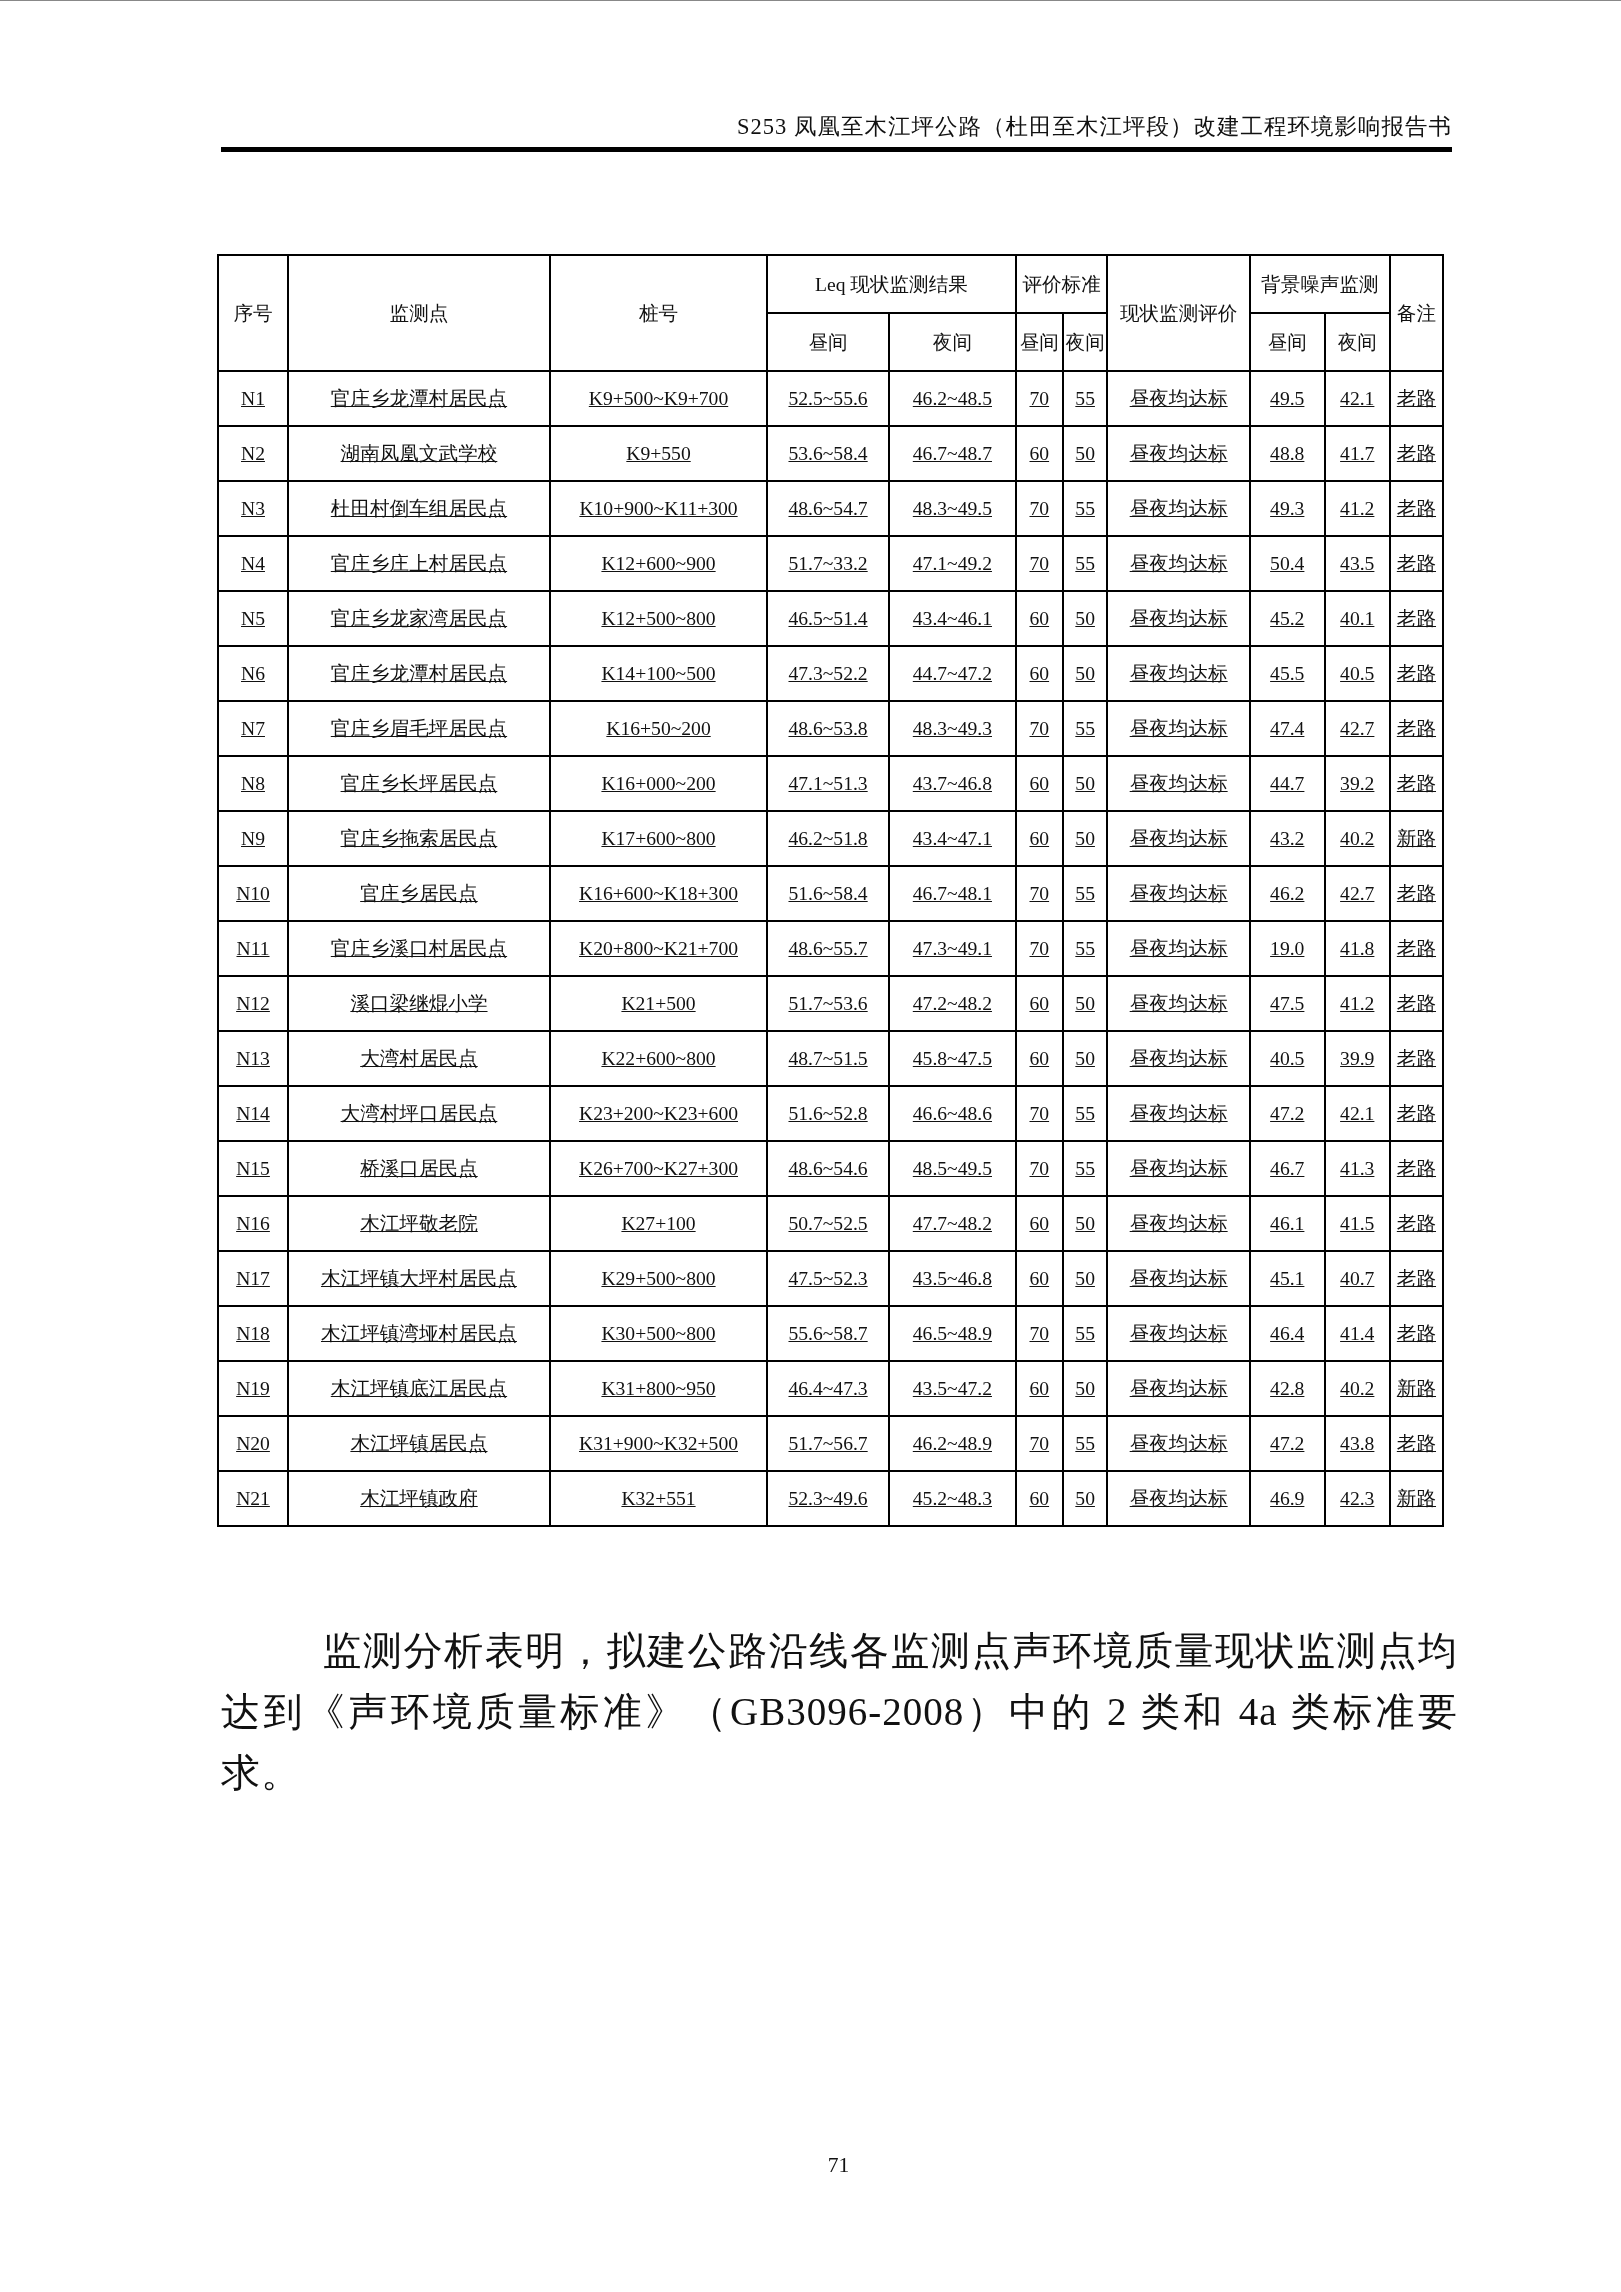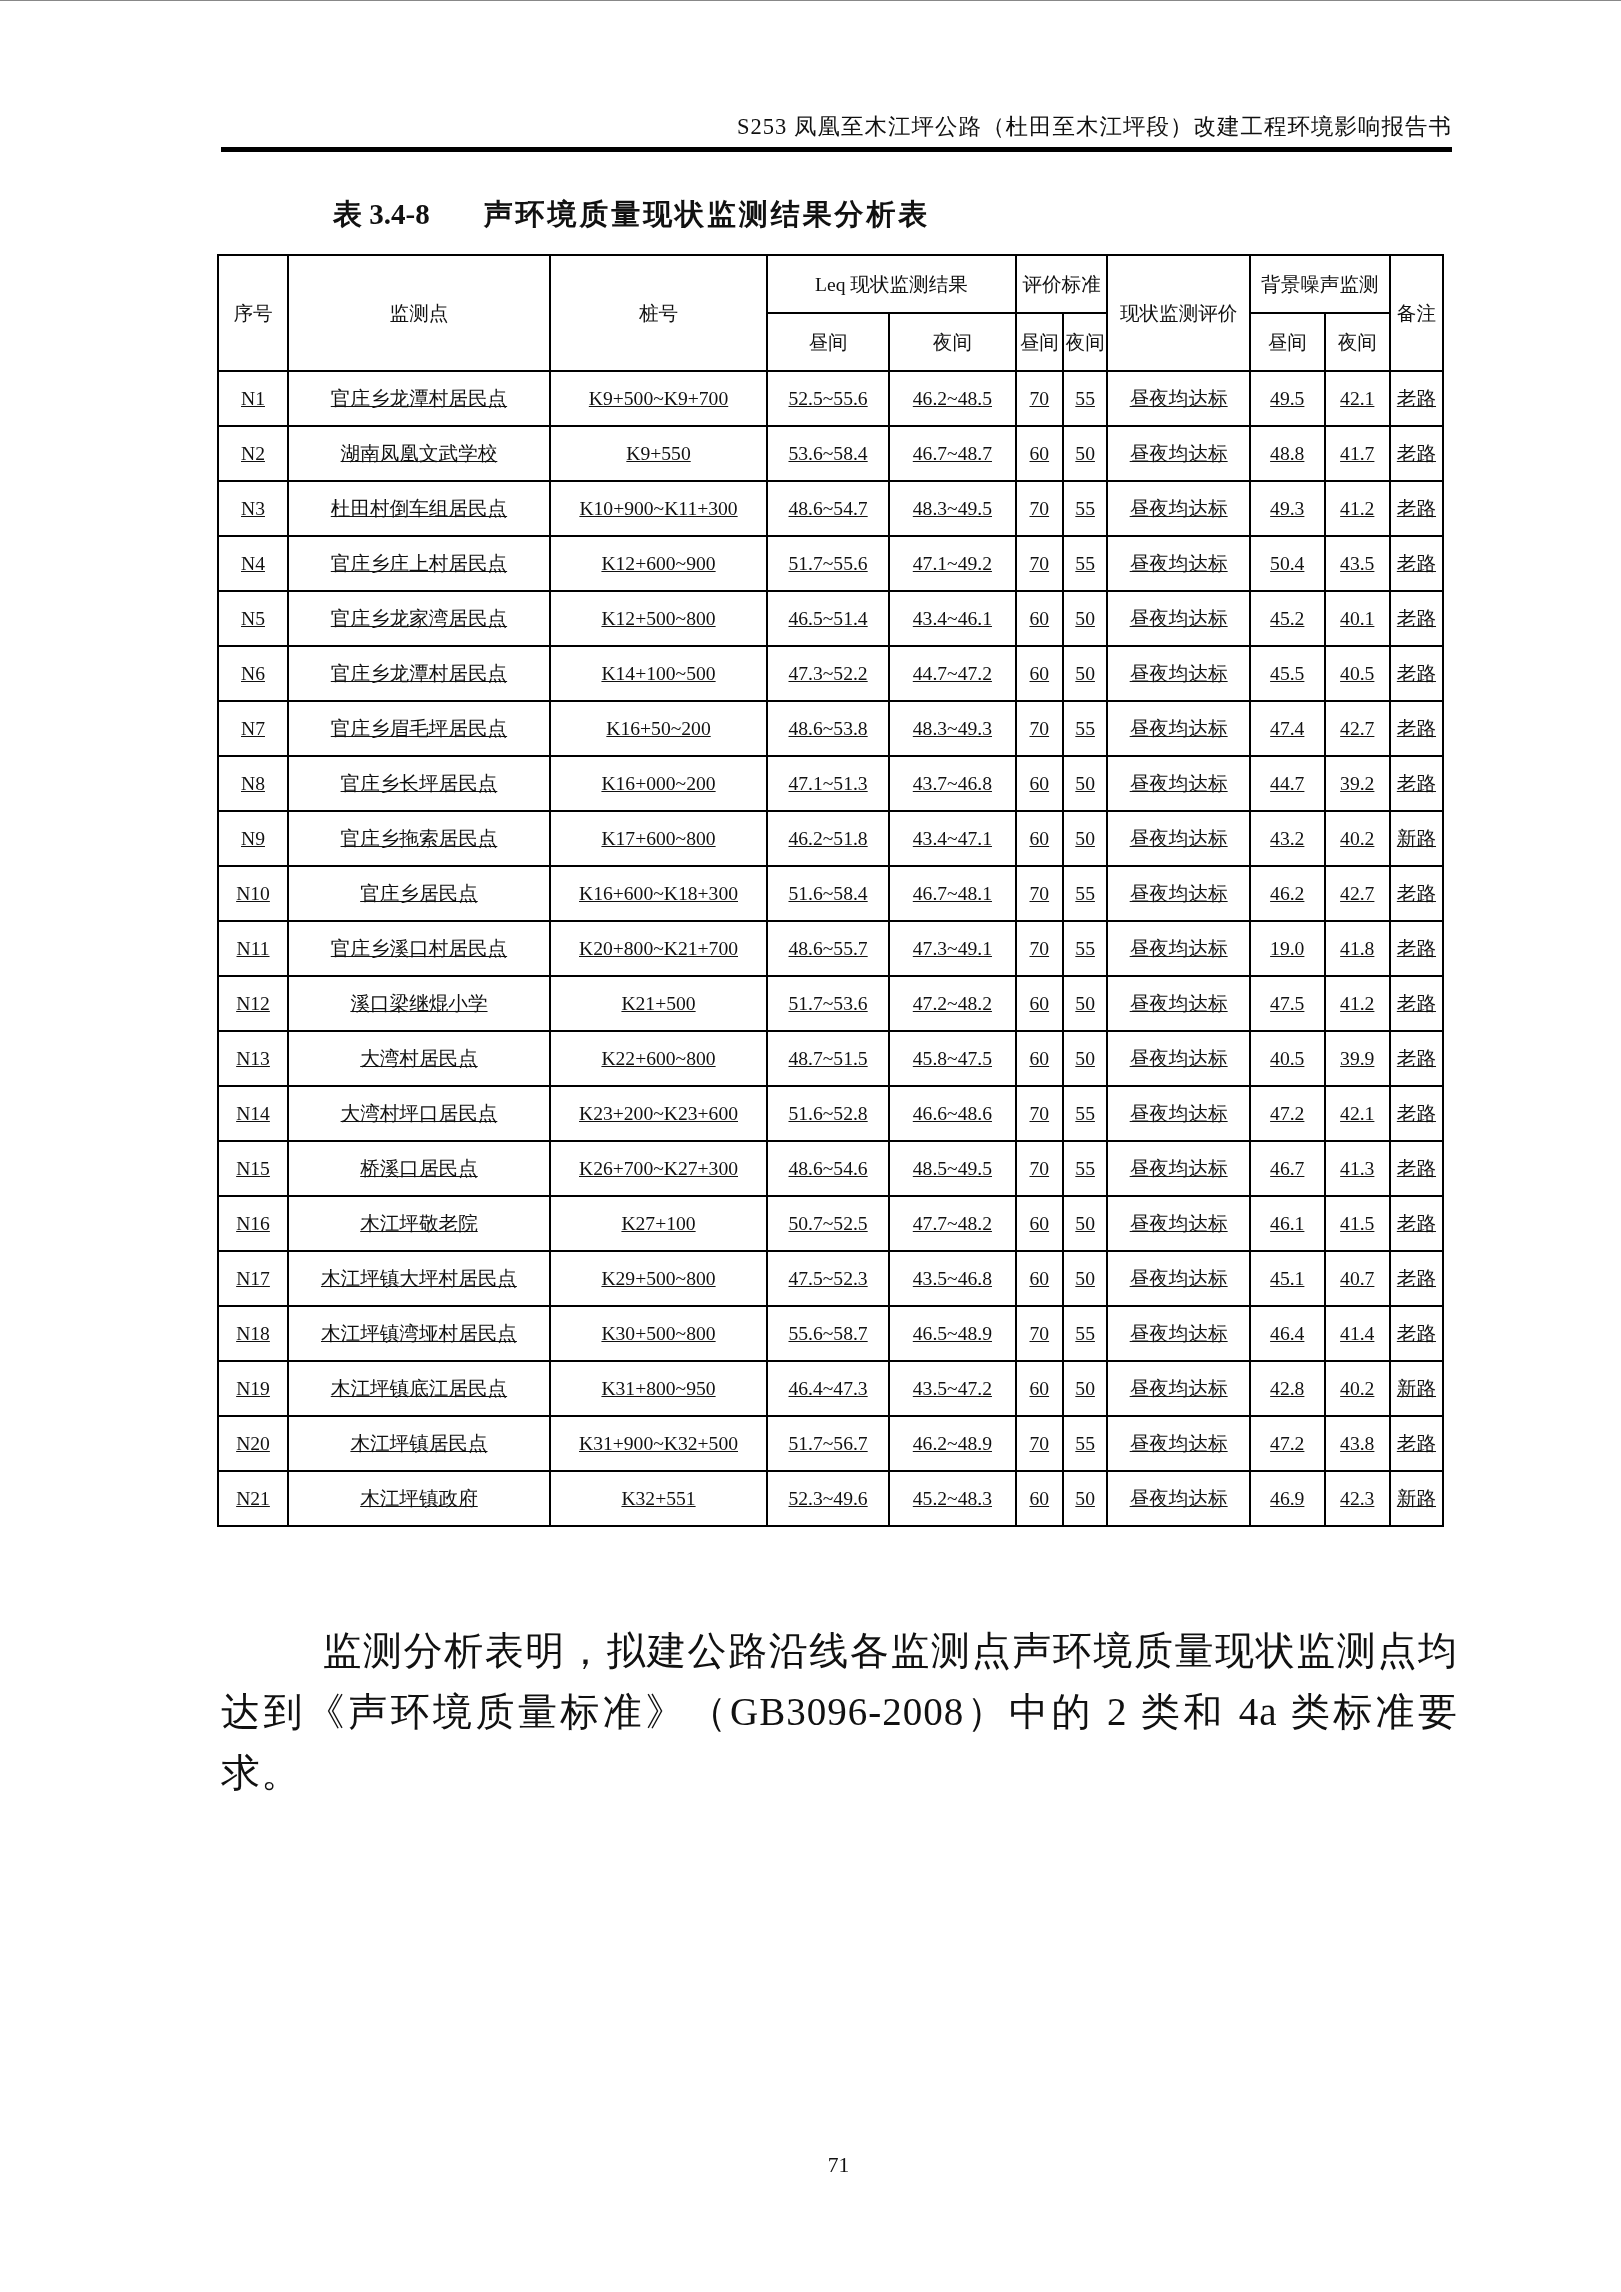--- a/index.html
+++ b/index.html
@@ -57,24 +57,20 @@
   }
 </style>
 </head>
 <body>
 
 <div class="page">
 
   <div class="running-header">S253 凤凰至木江坪公路（杜田至木江坪段）改建工程环境影响报告书</div>
   <div class="header-rule"></div>
 
-  <div class="caption">
-    <span class="cap-label">表 3.4-8</span>
-    <span class="cap-title">声环境质量现状监测结果分析表</span>
-  </div>
 
   <div class="table-wrap">
     <table class="noise">
       <colgroup>
         <col style="width:5.8%">
           <col style="width:21.7%">
           <col style="width:18.0%">
         <col style="width:10.1%">
           <col style="width:10.5%">
         <col style="width:3.9%">
@@ -144,21 +140,21 @@
       <td>昼夜均达标</td>
       <td>49.3</td>
       <td>41.2</td>
       <td>老路</td>
     </tr>
 
     <tr>
       <td>N4</td>
       <td>官庄乡庄上村居民点</td>
       <td>K12+600~900</td>
-      <td>51.7~55.6</td>
+      <td>51.7~33.2</td>
       <td>47.1~49.2</td>
       <td>70</td>
       <td>55</td>
       <td>昼夜均达标</td>
       <td>50.4</td>
       <td>43.5</td>
       <td>老路</td>
     </tr>
 
     <tr>

